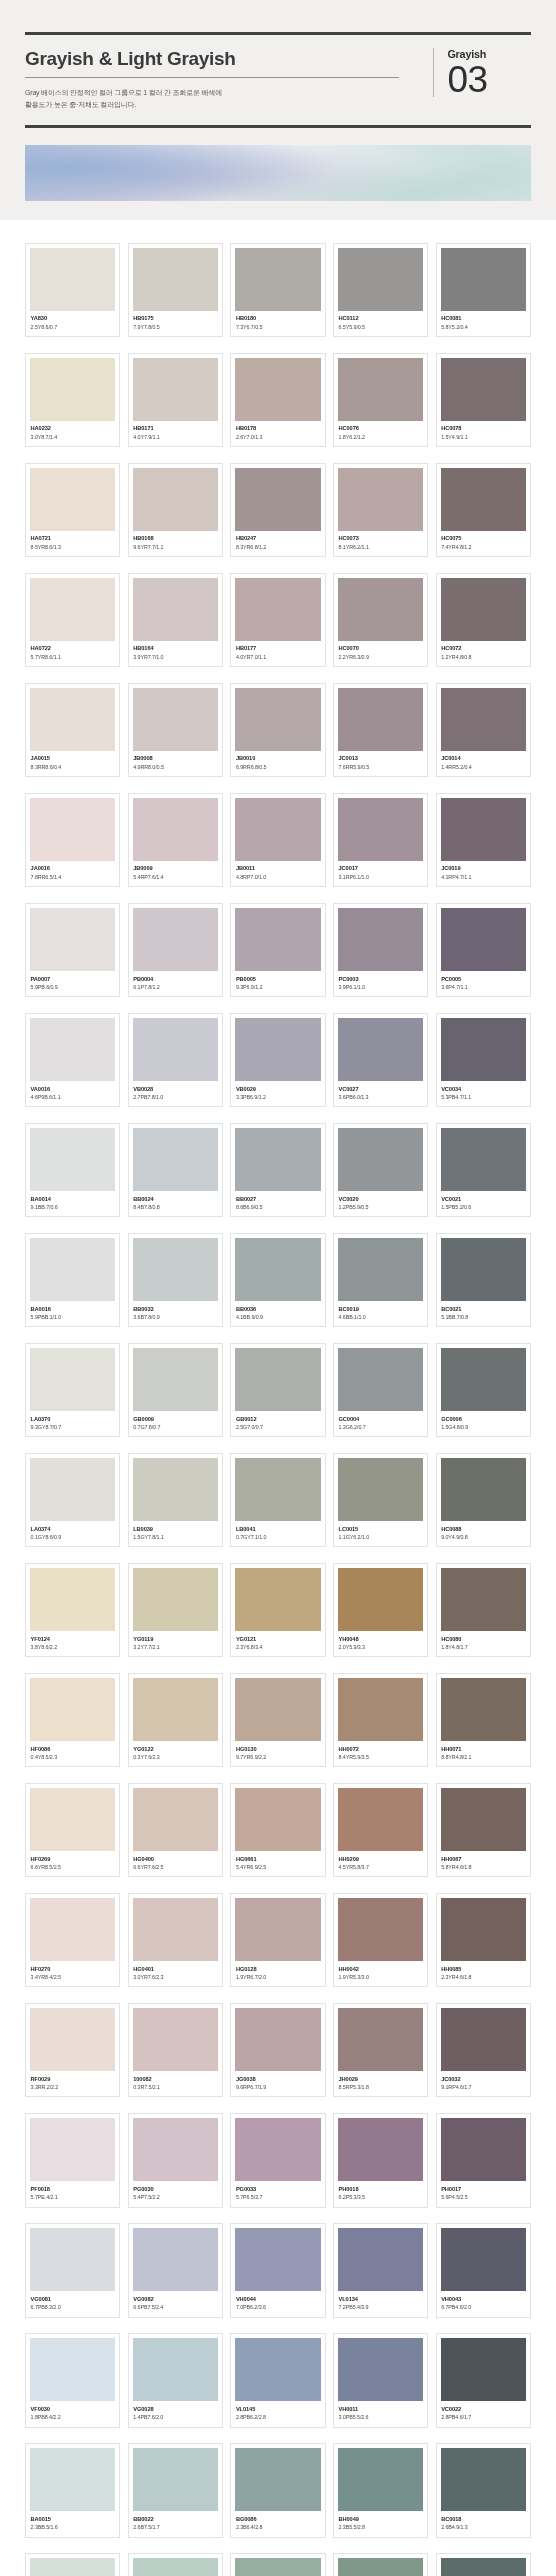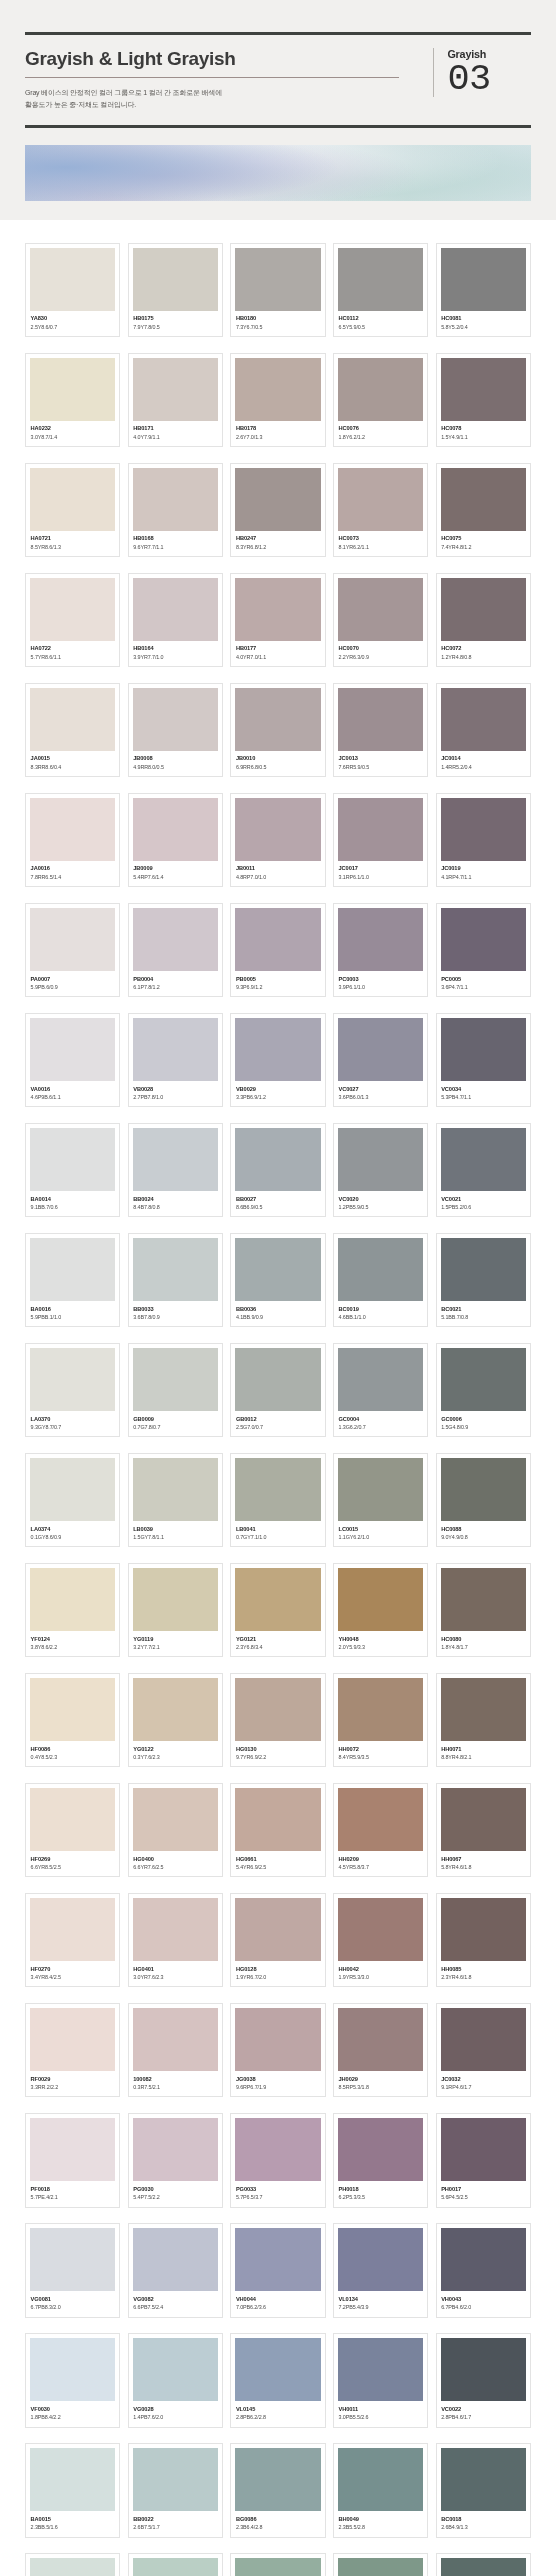--- a/index.html
+++ b/index.html
@@ -85,21 +85,21 @@
     margin-top: 1px;
   }
 
   .issue-no {
     font-size: 37px;
     font-weight: 300;
     color: #2f2f2f;
     line-height: 0.95;
     letter-spacing: -0.5px;
     margin-top: 2.1px;
-    font-family: Liberation Mono, monospace;
+    font-family: Liberation Sans, sans-serif;
   }
 
   .rule-bottom {
     height: 2.6px;
     background: #3f423f;
     width: 100%;
     margin-top: 13.4px;
   }
 
   

